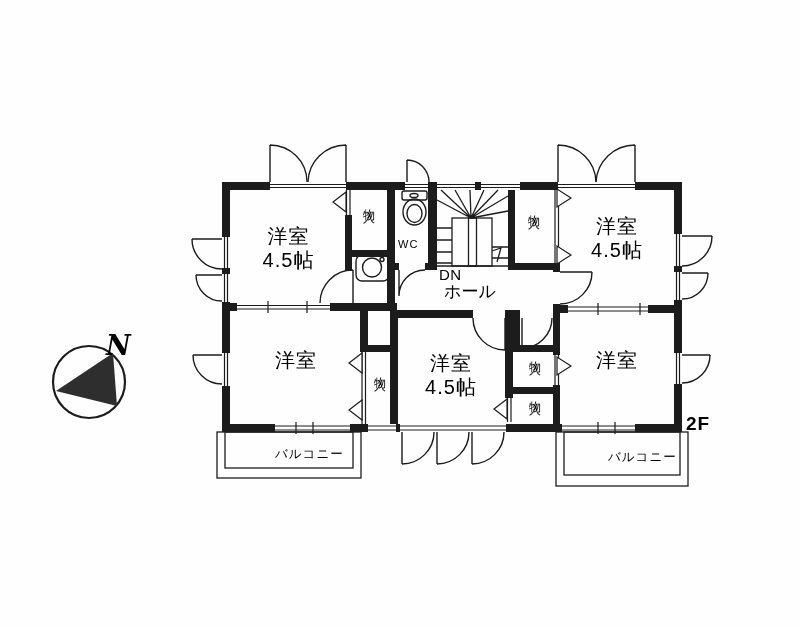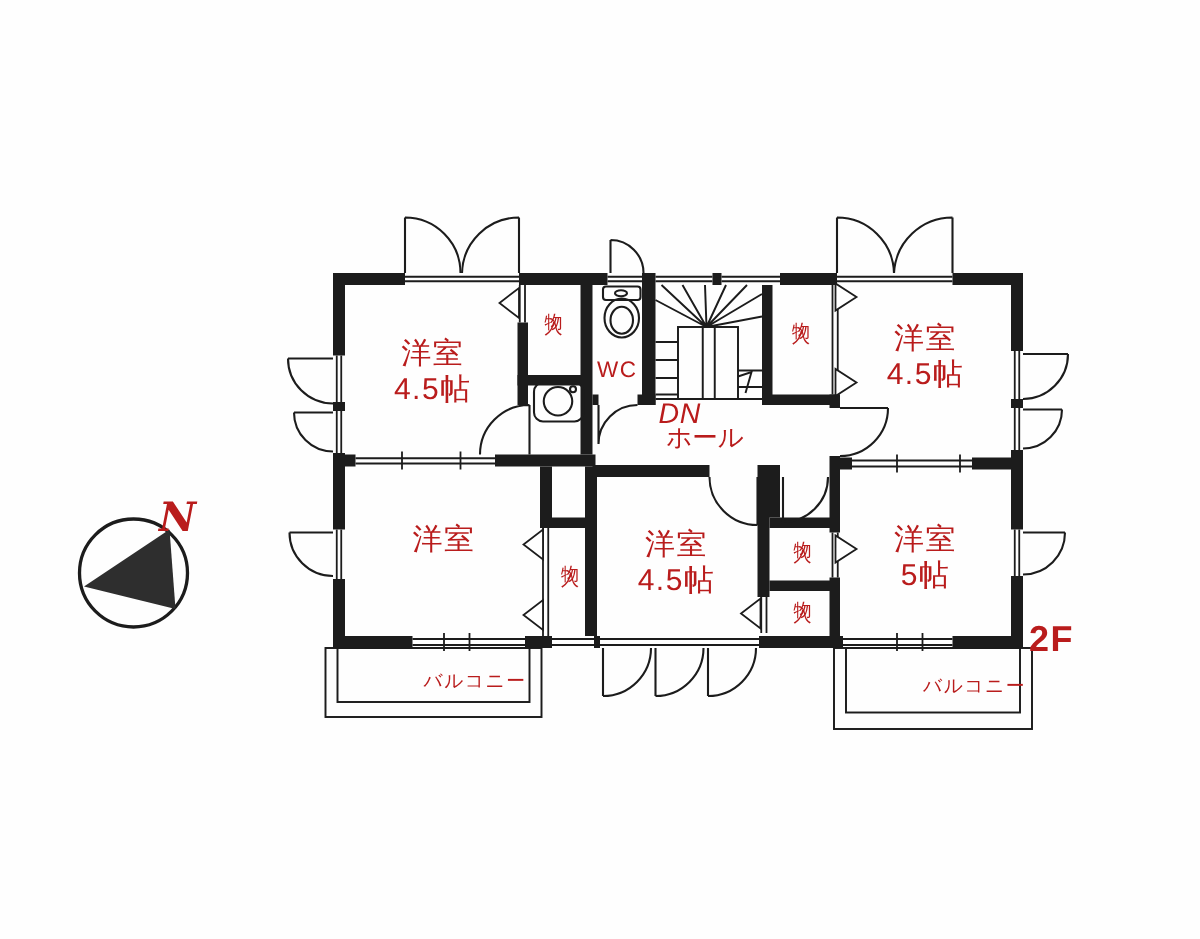--- a/index.html
+++ b/index.html
@@ -1,28 +1,28 @@
 <!DOCTYPE html>
 <html><head>
 <meta charset="utf-8">
 <style>
   html,body{margin:0;padding:0;}
   #stage{position:relative;width:800px;height:626px;background:#fefefe;overflow:hidden;
          font-family:"Liberation Sans","DejaVu Sans",sans-serif;color:#1c1c1c;}
   #plan-svg{position:absolute;left:0;top:0;}
-  .lbl{position:absolute;white-space:nowrap;color:#b91c1c;}
+  .lbl{position:absolute;white-space:nowrap;color:#000000;}
   .room-label{text-align:center;font-size:20px;line-height:24px;letter-spacing:1px;}
   .room-label .size{display:block;text-align:center;}
   .closet-label{writing-mode:vertical-rl;text-orientation:upright;font-size:12px;
                 letter-spacing:2px;line-height:14px;}
-  .wc-label{font-size:15px;letter-spacing:1px;}
-  .dn-label{font-size:19px;letter-spacing:.5px;font-style:italic;}
+  .wc-label{font-size:11px;letter-spacing:1px;}
+  .dn-label{font-size:15px;letter-spacing:.5px;}
   .hall-label{font-size:17px;text-align:center;}
-  .balcony-label{font-size:12.5px;text-align:right;letter-spacing:1px;}
-  .floor-label{font-size:24px;font-weight:bold;letter-spacing:1px;}
+  .balcony-label{font-size:12.5px;text-align:left;letter-spacing:1px;padding-left:48px;}
+  .floor-label{font-size:19px;font-weight:bold;letter-spacing:1px;}
   .north-label{font-size:27px;font-style:italic;font-weight:bold;
                font-family:"DejaVu Serif","Liberation Serif",serif;}
 </style>
 </head>
 <body>
 
 <div id="stage">
 
 <svg id="plan-svg" width="800" height="626" viewBox="0 0 800 626">
 
@@ -199,21 +199,20 @@
   </div>
   <div class="lbl room-label" style="left:230px;top:348px;width:132px;">
     <span>洋室</span>
   </div>
   <div class="lbl room-label" style="left:396px;top:351px;width:110px;">
     <span>洋室</span>
     <span class="size">4.5帖</span>
   </div>
   <div class="lbl room-label" style="left:558px;top:348px;width:118px;">
     <span>洋室</span>
-    <span class="size">5帖</span>
   </div>
 
   <div class="lbl wc-label" style="left:398px;top:238px;">WC</div>
   <div class="lbl dn-label" style="left:439px;top:266px;">DN</div>
   <div class="lbl hall-label" style="left:443px;top:280px;width:54px;">ホール</div>
 
   <div class="lbl closet-label" style="left:362px;top:199px;">物入</div>
   <div class="lbl closet-label" style="left:527px;top:205px;">物入</div>
   <div class="lbl closet-label" style="left:528px;top:351px;">物入</div>
   <div class="lbl closet-label" style="left:373px;top:367px;">物入</div>

